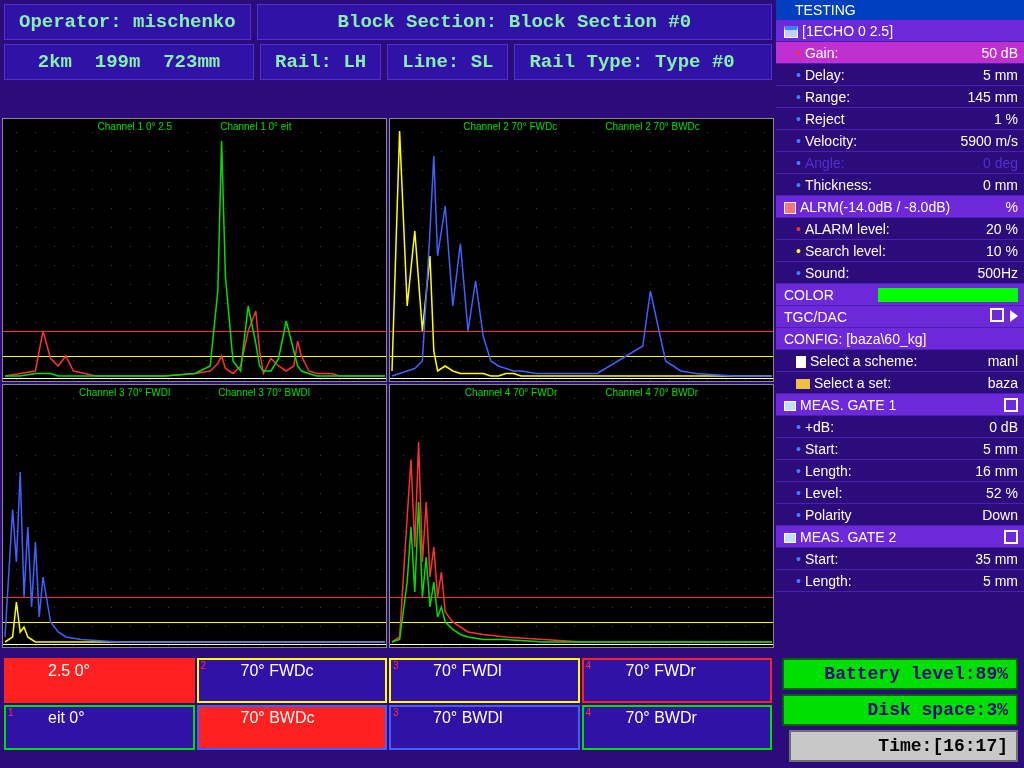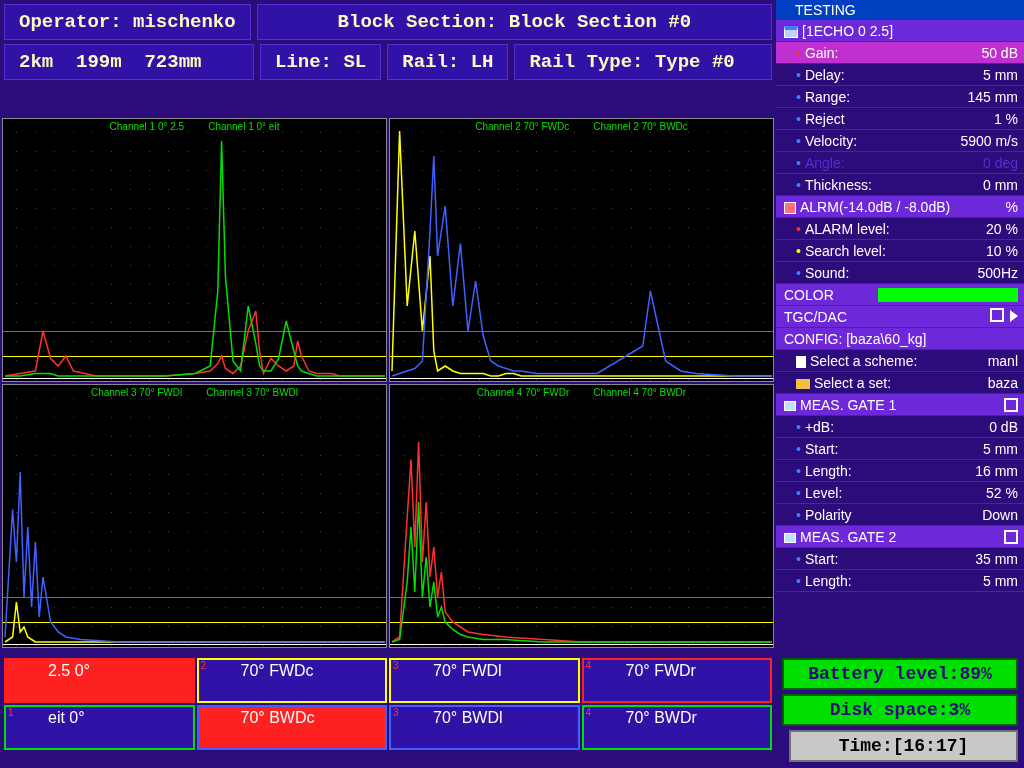--- a/index.html
+++ b/index.html
@@ -15,21 +15,21 @@
   display: flex;
   gap: 6px;
   padding: 4px;
 }
 .info-box {
   background: #3012a6;
   border: 1px solid #5030d0;
   padding: 6px 14px;
   font-size: 19px;
   font-weight: bold;
-  color: #fef9c3;
+  color: #86efac;
   white-space: nowrap;
 }
 .left-area {
   position: absolute;
   left: 0; top: 0;
   width: 776px; height: 768px;
 }
 .row2 { display: flex; gap: 6px; padding: 0 4px 4px 4px; }
 .plot-grid {
   position: absolute;
@@ -48,21 +48,21 @@
   overflow: hidden;
 }
 .plot-legend {
   position: absolute;
   top: 2px; left: 0; right: 0;
   text-align: center;
   font-size: 10px;
   font-family: Arial, sans-serif;
   color: #00e000;
 }
-.plot-legend .lg { margin: 0 12px; }
+.plot-legend .lg { margin: 0 24px; }
 .grid-dots {
   position: absolute; inset: 0;
   background-image: radial-gradient(#444 0.5px, transparent 0.5px);
   background-size: 19px 19px;
   background-position: 4px 4px;
 }
 .hline { position: absolute; left: 0; right: 0; height: 1px; }
 .channel-grid {
   position: absolute;
   left: 0; top: 654px;
@@ -154,51 +154,51 @@
 }
 .status-box {
   background: #00e000;
   border: 2px solid #006000;
   color: #2c0b7a;
   font-weight: bold;
   font-size: 18px;
   padding: 4px 8px;
   margin-top: 4px;
   display: flex;
-  justify-content: center;
+  justify-content: flex-end;
 }
 .status-box.time { background: #c8c8c8; border-color: #707070; color:#000;margin-left:7px; }
 </style>
 </head>
 <body>
 
 <div class="left-area">
   <div class="header-bar">
     <div class="info-box">
       <span>Operator:</span>
       <span>mischenko</span>
     </div>
     <div class="info-box" style="flex:1;text-align:center">
       <span>Block Section:</span>
       <span>Block Section #0</span>
     </div>
   </div>
   <div class="row2">
-    <div class="info-box" style="width:250px;text-align:left">
+    <div class="info-box" style="width:250px;text-align:center">
       <span>2km</span>&nbsp;
       <span>199m</span>&nbsp;
       <span>723mm</span>
     </div>
     <div class="info-box">
+      <span>Rail:</span>
+      <span>LH</span>
+    </div>
+    <div class="info-box">
       <span>Line:</span>
       <span>SL</span>
-    </div>
-    <div class="info-box">
-      <span>Rail:</span>
-      <span>LH</span>
     </div>
     <div class="info-box" style="flex:1">
       <span>Rail Type:</span>
       <span>Type #0</span>
     </div>
   </div>
 
   <div class="plot-grid" id="plot-grid">
       <div class="plot">
         <div class="grid-dots"></div>

